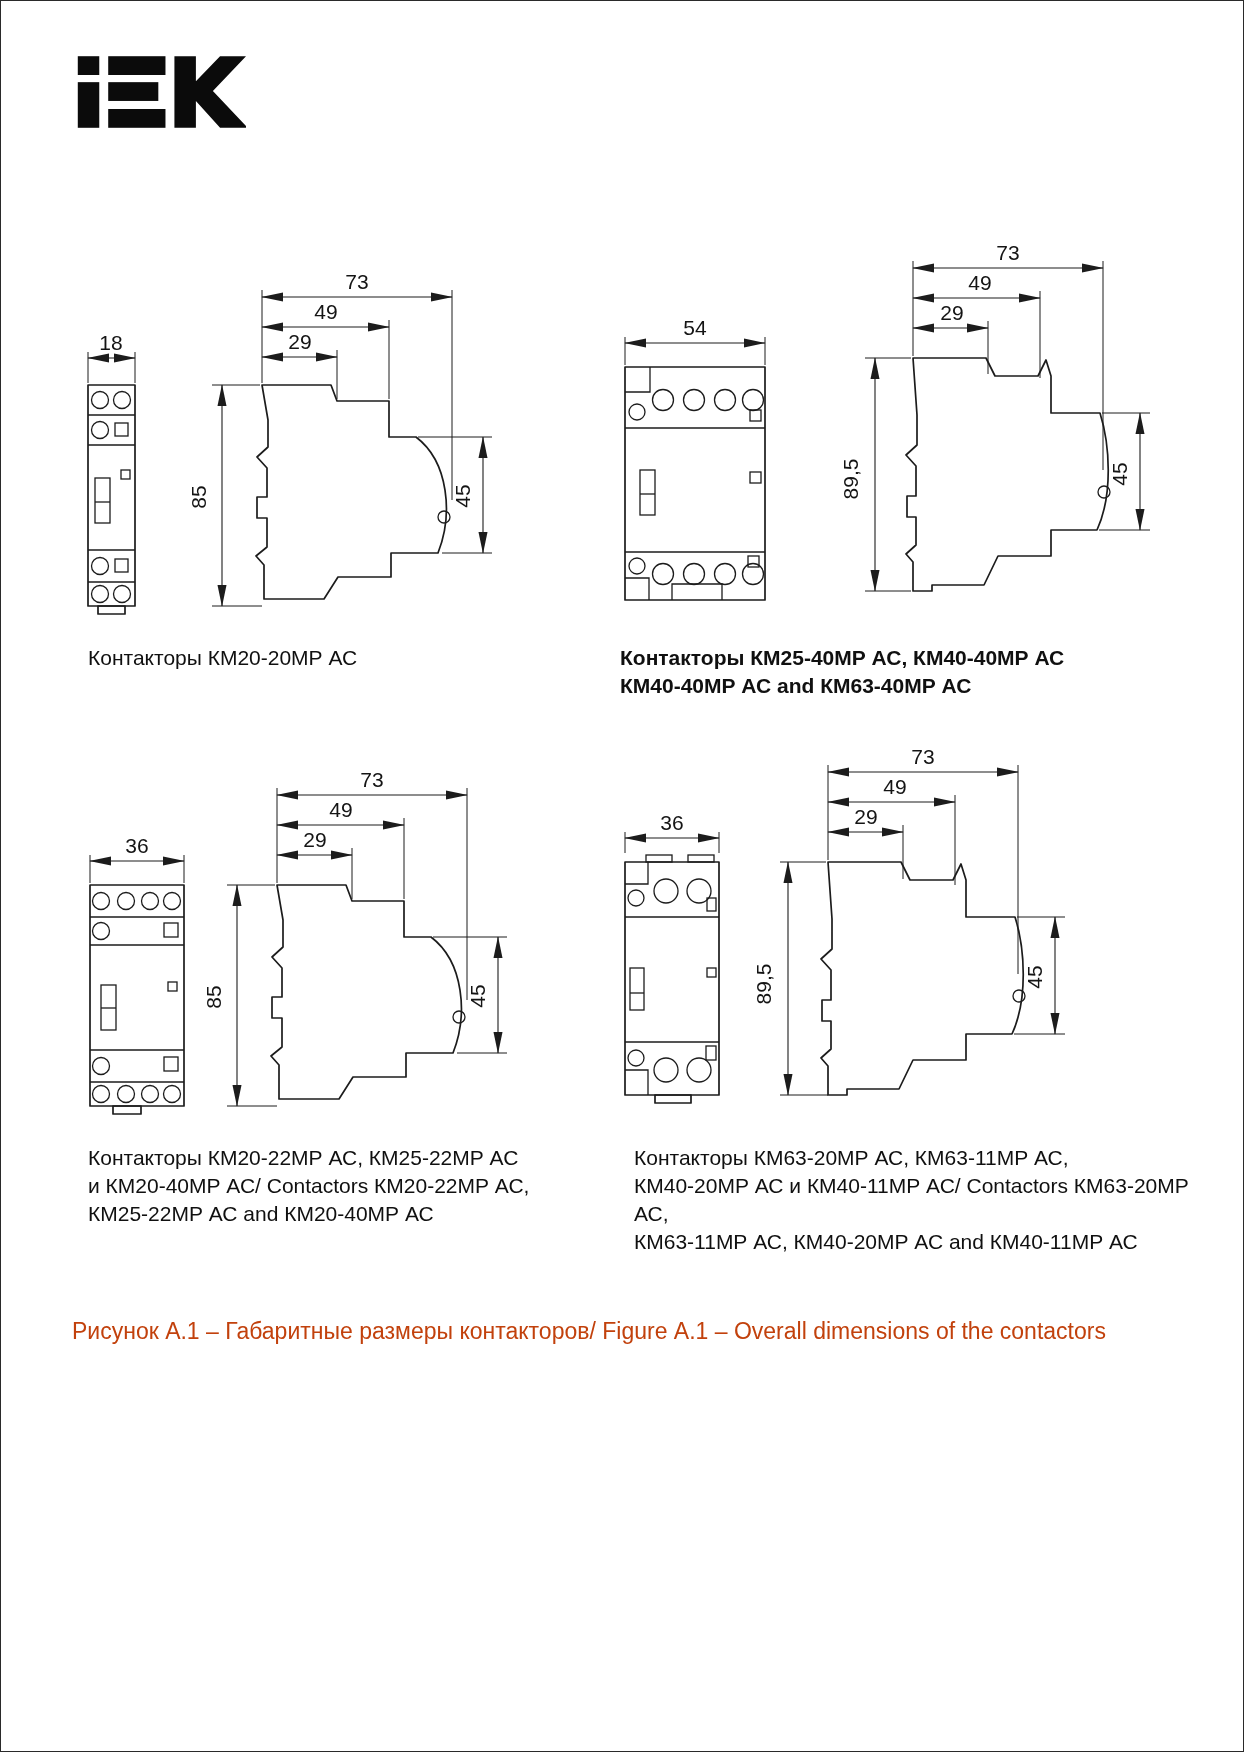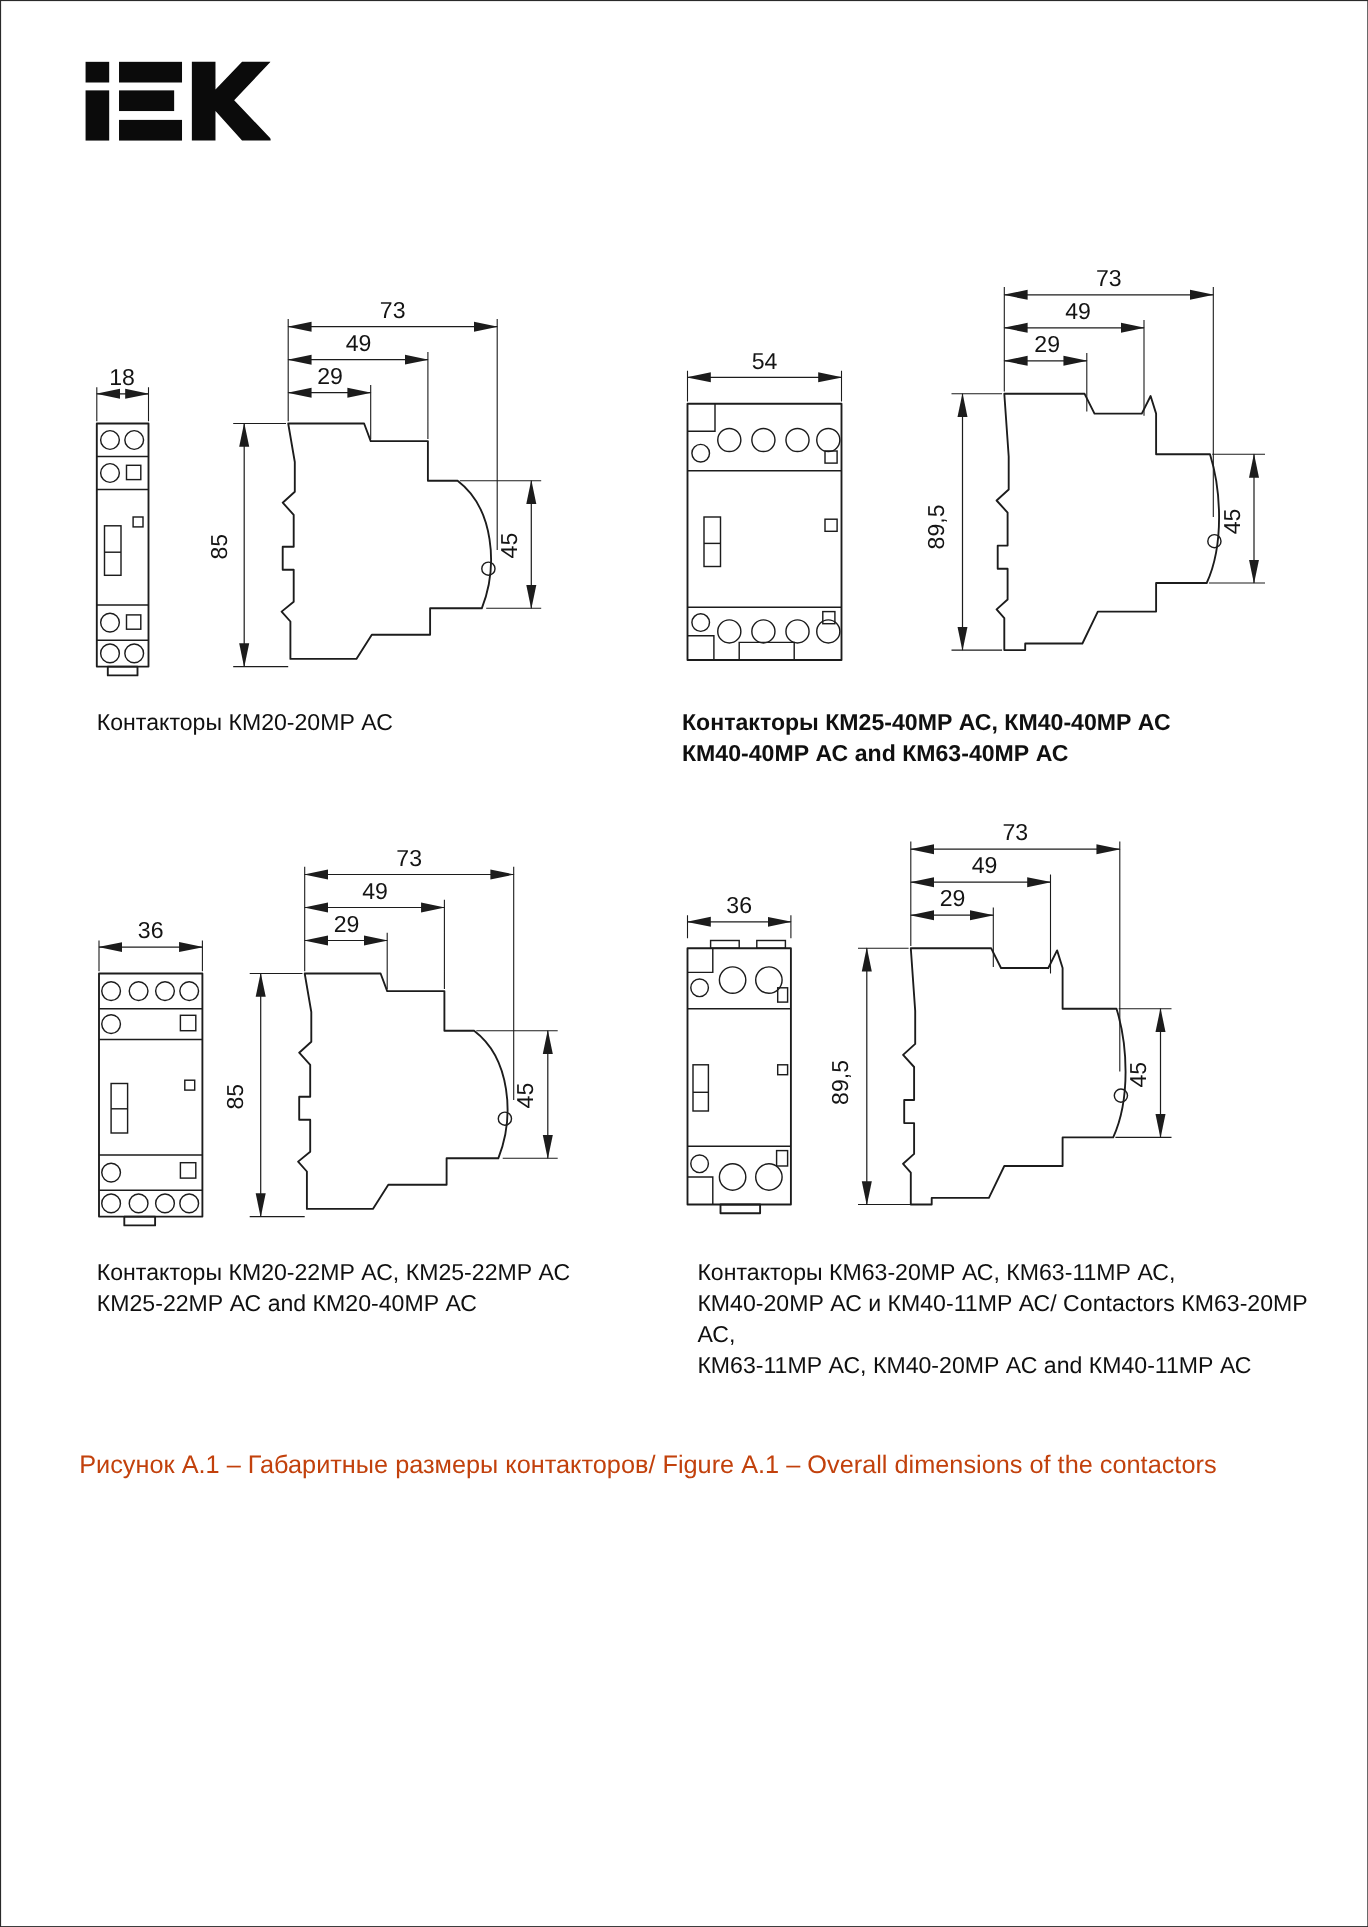--- a/index.html
+++ b/index.html
@@ -209,20 +209,21 @@
 
   <div id="cap1" class="caption">
     <div>Контакторы КМ20-20МР АС</div>
   </div>
   <div id="cap2" class="caption">
     <div>Контакторы КМ25-40МР АС, КМ40-40МР АС</div>
     <div>КМ40-40МР АС and КМ63-40МР АС</div>
   </div>
   <div id="cap3" class="caption">
     <div>Контакторы КМ20-22МР АС, КМ25-22МР АС</div>
+    <div>и КМ20-40МР АС/ Contactors КМ20-22МР АС,</div>
     <div>КМ25-22МР АС and КМ20-40МР АС</div>
   </div>
   <div id="cap4" class="caption">
     <div>Контакторы КМ63-20МР АС, КМ63-11МР АС,</div>
     <div>КМ40-20МР АС и КМ40-11МР АС/ Contactors КМ63-20МР АС,</div>
     <div>КМ63-11МР АС, КМ40-20МР АС and КМ40-11МР АС</div>
   </div>
 
   <div id="figure-caption">Рисунок А.1 – Габаритные размеры контакторов/  Figure А.1 – Overall dimensions of the contactors</div>
 </div>

